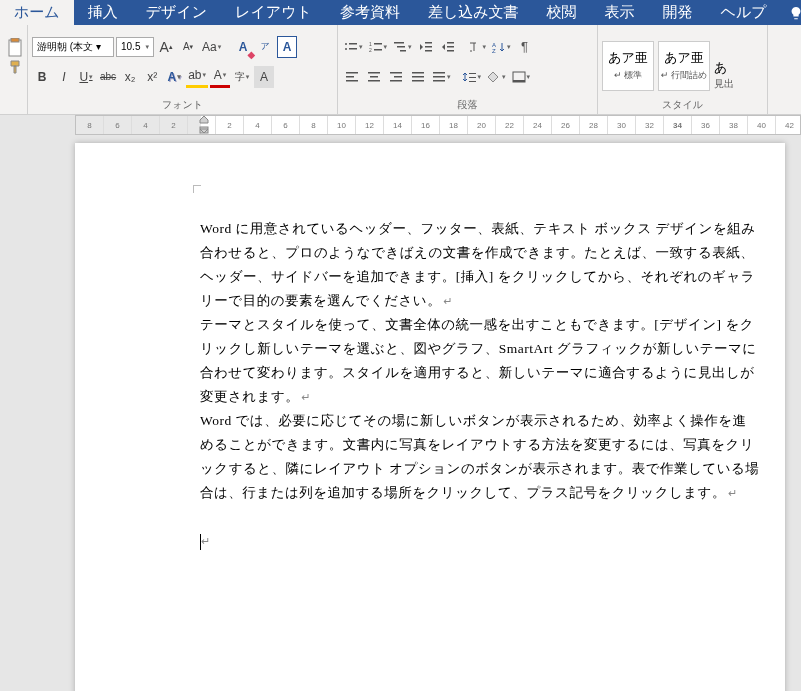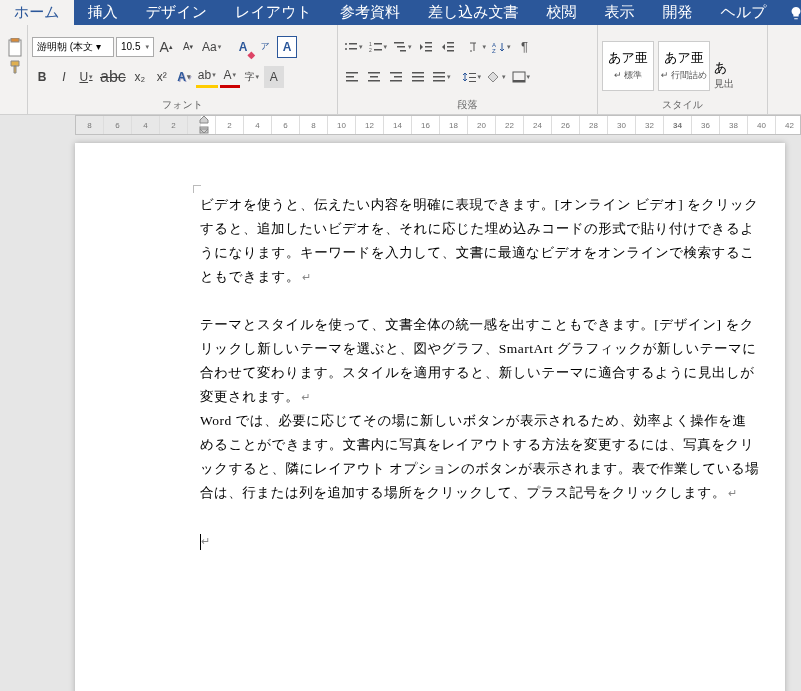--- a/index.html
+++ b/index.html
@@ -120,21 +120,21 @@
           </div>
         <div class="rbtn" style="font-size:9px;color:#2b579a">
             <span>ア</span>
           </div>
         <div class="rbtn boxed">A</div>
       </div>
       <div class="font-row2">
         <div class="rbtn" style="font-weight:bold">B</div>
         <div class="rbtn" style="font-style:italic">I</div>
         <div class="rbtn dd" style="text-decoration:underline">U</div>
-        <div class="rbtn" style="text-decoration:line-through;font-size:16px">abc</div>
+        <div class="rbtn" style="text-decoration:line-through;font-size:10px">abc</div>
         <div class="rbtn">x₂</div>
         <div class="rbtn">x²</div>
         <div class="rbtn dd" style="color:#2b579a;font-weight:bold;text-shadow:1px 1px #aac">A</div>
         <div class="rbtn dd yellow-underline">ab</div>
         <div class="rbtn dd font-color">A</div>
         <div class="rbtn dd" style="font-size:10px">字</div>
         <div class="rbtn" style="background:#ddd;width:18px">A</div>
       </div>
     </div>
     <div class="group-label">フォント</div>
@@ -319,21 +319,21 @@
         </svg>
     </div>
   </div>
 </div>
 
 <div class="workspace">
   <div class="gutter"></div>
   <div class="page">
     <div class="corner-tl"></div>
     <div class="doc-text">
-      <span class="pmark">ビデオを使うと、伝えたい内容を明確に表現できます。[オンライン ビデオ] をクリックすると、追加したいビデオを、それに応じた埋め込みコードの形式で貼り付けできるようになります。キーワードを入力して、文書に最適なビデオをオンラインで検索することもできます。</span><br>
       <br>
+      <span class="pmark">Word に用意されているヘッダー、フッター、表紙、テキスト ボックス デザインを組み合わせると、プロのようなできばえの文書を作成できます。たとえば、一致する表紙、ヘッダー、サイドバーを追加できます。[挿入] をクリックしてから、それぞれのギャラリーで目的の要素を選んでください。</span><br>
       <span class="pmark">テーマとスタイルを使って、文書全体の統一感を出すこともできます。[デザイン] をクリックし新しいテーマを選ぶと、図やグラフ、SmartArt グラフィックが新しいテーマに合わせて変わります。スタイルを適用すると、新しいテーマに適合するように見出しが変更されます。</span><br>
       <span class="pmark">Word では、必要に応じてその場に新しいボタンが表示されるため、効率よく操作を進めることができます。文書内に写真をレイアウトする方法を変更するには、写真をクリックすると、隣にレイアウト オプションのボタンが表示されます。表で作業している場合は、行または列を追加する場所をクリックして、プラス記号をクリックします。</span><br>
       <br>
       <span class="cursor-line"></span><span style="color:#888;font-size:11px">↵</span>
     </div>
   </div>
 </div>
 
 </body></html>

